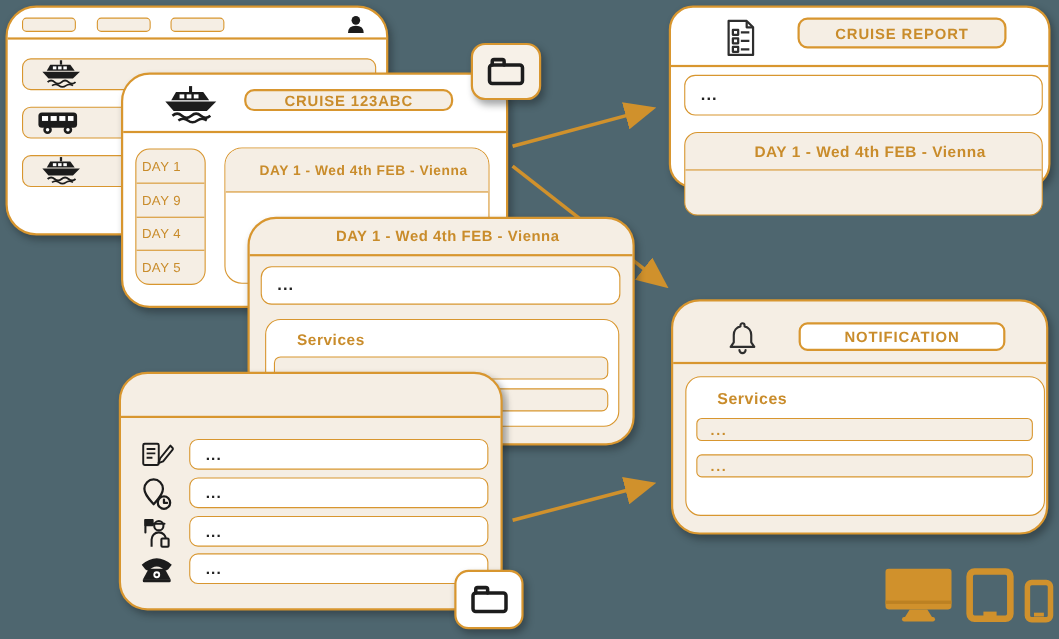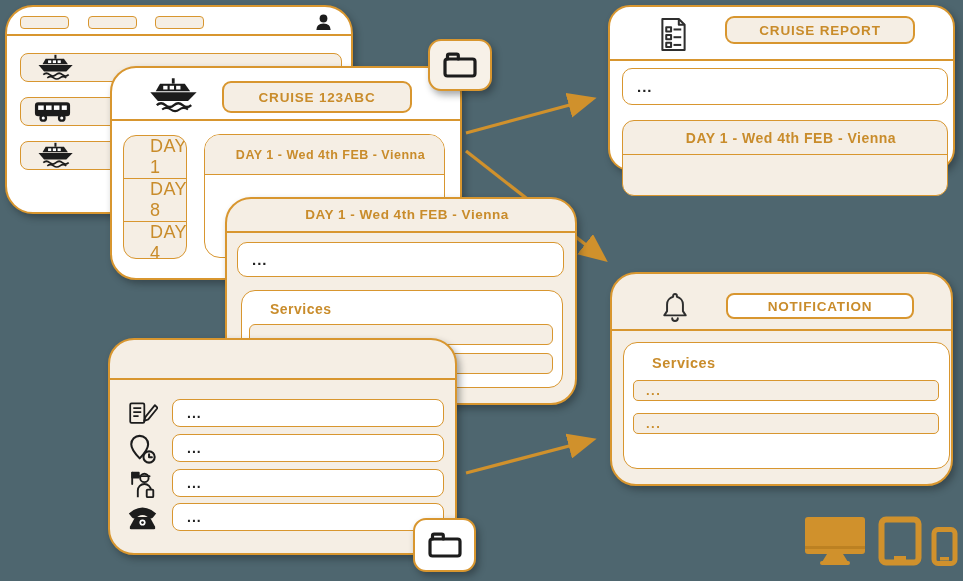--- a/index.html
+++ b/index.html
@@ -65,22 +65,22 @@
 
   
   .w2{left:110px;top:66px;width:352px;height:214px;background:var(--white);border-radius:26px;}
   .w2-header{position:absolute;left:0;right:0;top:0;height:53px;border-bottom:2px solid var(--bd);}
   .w2-sidebar{
     position:absolute;left:11px;top:67px;width:64px;height:124px;
     background:var(--cream);border:1.6px solid var(--bd);border-radius:13px;
     display:flex;flex-direction:column;overflow:hidden;
   }
   .day-cell{
-    flex:1;display:flex;align-items:center;padding-left:26px;
-    color:var(--accent);font-size:18px;letter-spacing:.4px;cursor:pointer;
+    flex:1;display:flex;align-items:center;padding-left:5px;
+    color:var(--accent);font-size:12px;letter-spacing:.4px;cursor:pointer;
   }
   .day-cell:not(:last-child){border-bottom:1.5px solid var(--bd);}
   .w2-day-panel{
     position:absolute;left:92px;top:66px;width:241px;height:124px;
     background:var(--white);border:1.6px solid var(--bd);border-radius:16px;overflow:hidden;
   }
   .w2-day-panel-header{
     height:40px;background:var(--cream);border-bottom:1.6px solid var(--bd);
     display:flex;align-items:center;justify-content:center;
     font-size:12.5px;cursor:pointer;
@@ -208,25 +208,25 @@
           <rect x="24" y="1" width="2.6" height="5" fill="#1C1C1C"></rect>
           <path d="M13 6 L36 6 L41 13 L9 13 Z" fill="#1C1C1C"></path>
           <rect x="16" y="8" width="4" height="3.4" fill="#fff"></rect>
             <rect x="22" y="8" width="4" height="3.4" fill="#fff"></rect>
             <rect x="28" y="8" width="4" height="3.4" fill="#fff"></rect>
           <path d="M4 14 L47 14 L39 22 L11 22 Z" fill="#1C1C1C"></path>
           <path d="M10 26 q4 -3.5 8 0 t8 0 t8 0 t8 0" stroke="#1C1C1C" stroke-width="2.2" fill="none"></path>
           <path d="M15 30 q4 -3 8 0 t8 0 t8 0" stroke="#1C1C1C" stroke-width="2" fill="none"></path>
         </svg>
       </div>
-      <div class="btn" style="left:110px;top:13px;width:190px;height:32px">CRUISE 123ABC</div>
+      <div class="btn" style="left:110px;top:13px;width:190px;height:20px">CRUISE 123ABC</div>
     </div>
     <div class="w2-sidebar">
       <div class="day-cell">DAY 1</div>
-      <div class="day-cell">DAY 8</div>
+      <div class="day-cell">DAY 9</div>
       <div class="day-cell">DAY 4</div>
       <div class="day-cell">DAY 5</div>
     </div>
     <div class="w2-day-panel">
       <div class="w2-day-panel-header title-text">DAY 1 - Wed 4th FEB - Vienna</div>
     </div>
   </div>
 
   <div class="folder-card folder-top">
     <svg width="38" height="30" viewBox="0 0 38 30" fill="none" stroke="#1C1C1C" stroke-width="3.2" stroke-linejoin="round" stroke-linecap="round">

